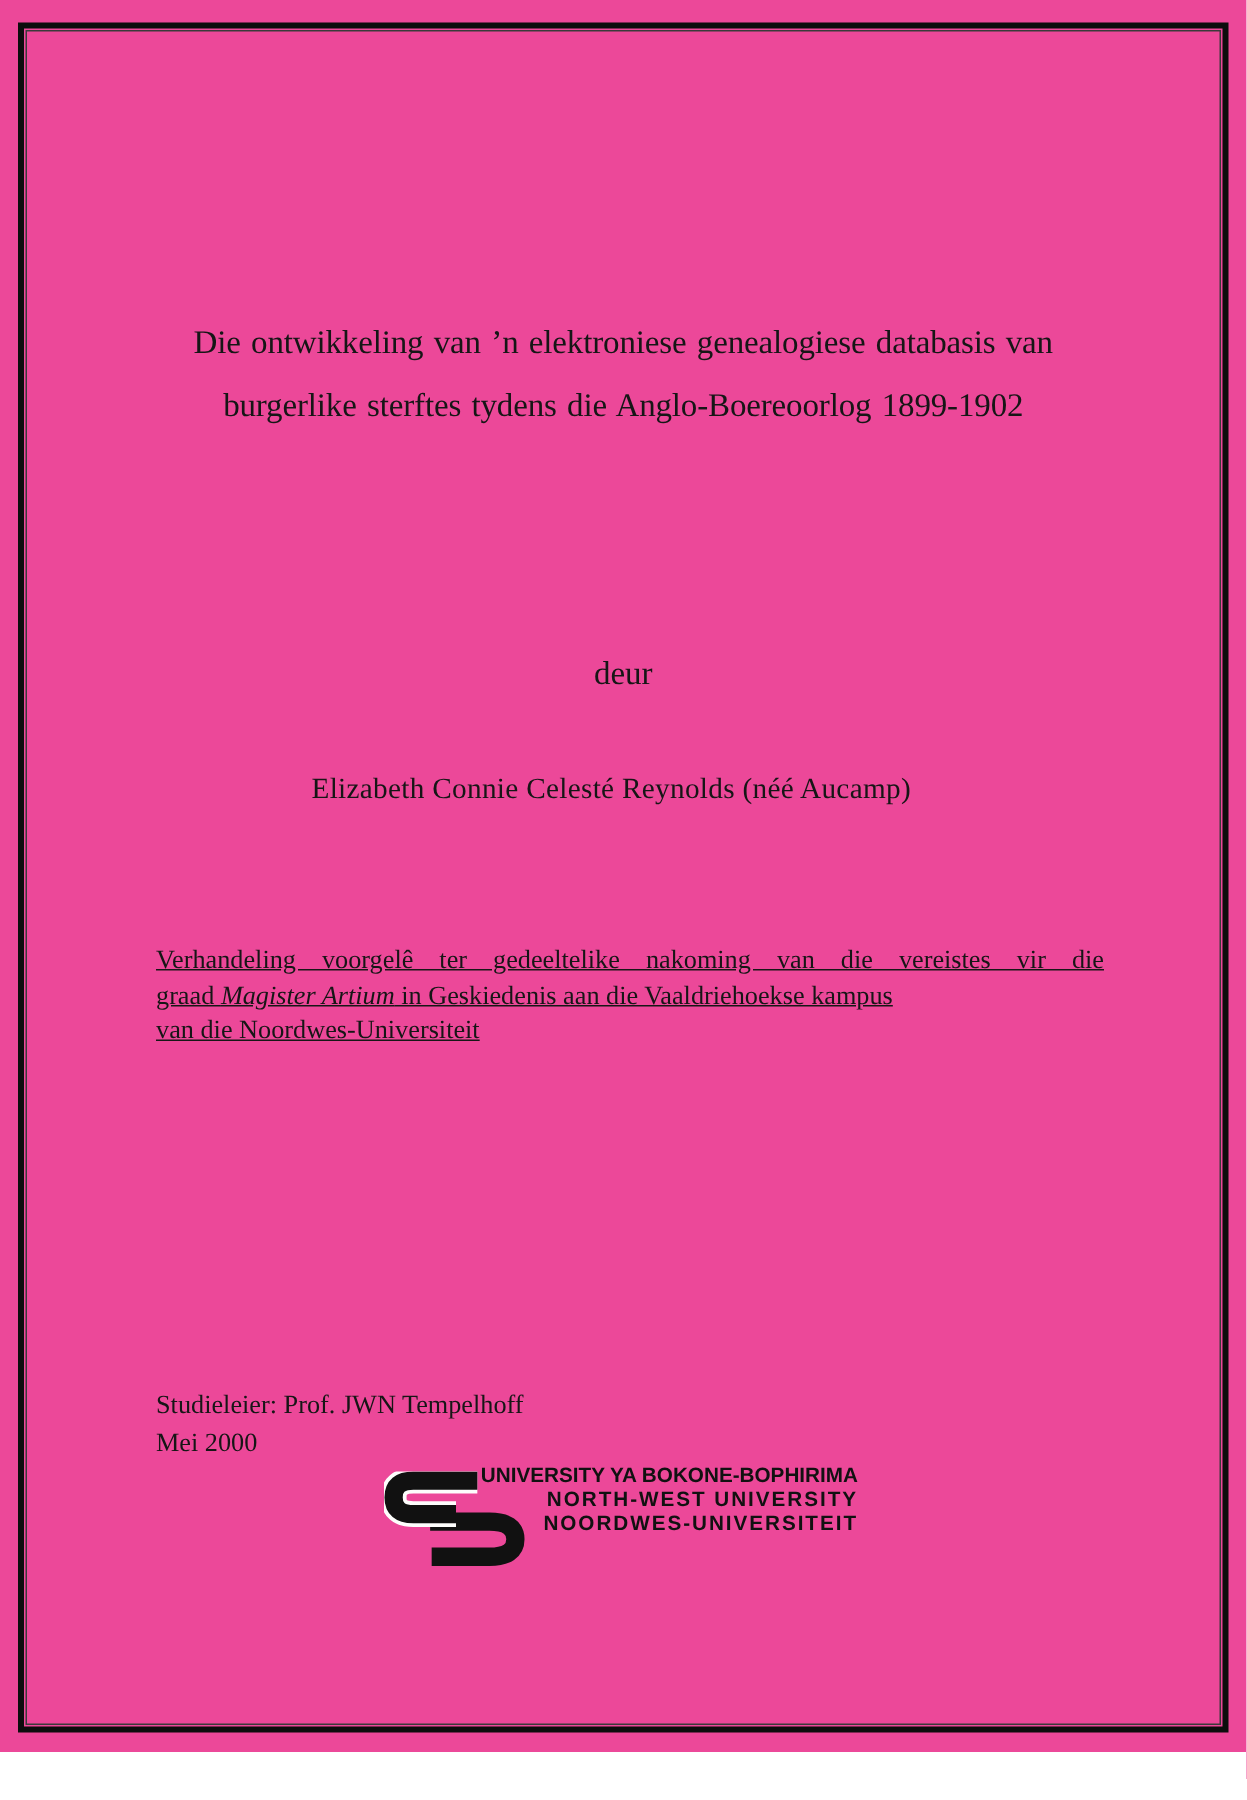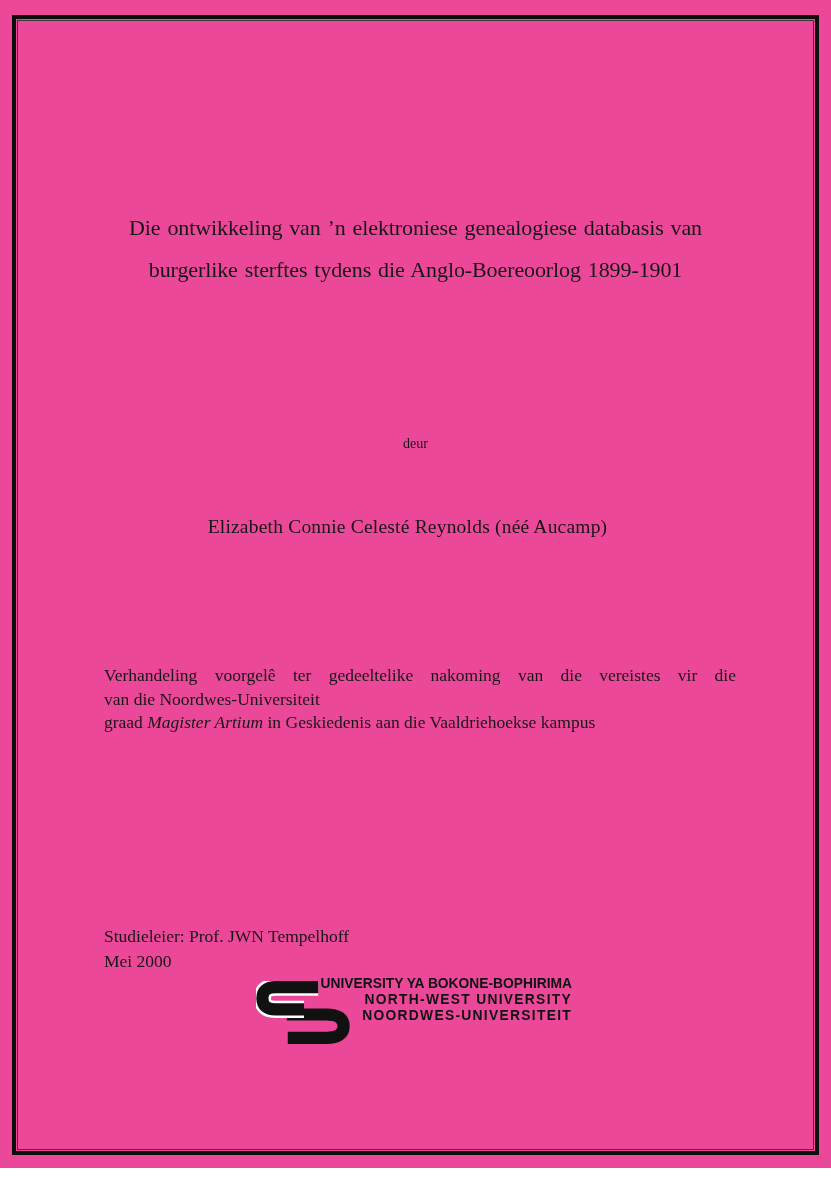--- a/index.html
+++ b/index.html
@@ -35,37 +35,38 @@
     font-size: 22px;
     line-height: 42px;
     letter-spacing: -0.1px;
     word-spacing: 1.5px;
   }
   .byline {
     position: absolute;
     left: 0; right: 0;
     top: 436px;
     text-align: center;
-    font-size: 14px;
+    font-size: 22px;
   }
   .author {
     position: absolute;
     left: 0; right: 16px;
     top: 516px;
     text-align: center;
     font-size: 19.5px;
     letter-spacing: 0.2px;
   }
   .statement {
     position: absolute;
     left: 104px;
     width: 632px;
-    top: 664px;
+    top: 628px;
     font-size: 17.5px;
     line-height: 23.5px;
+    text-decoration: underline;
   }
   .statement .just {
     text-align: justify;
     text-align-last: justify;
   }
   .statement .italic { font-style: italic; }
   .supervisor-block {
     position: absolute;
     left: 104px;
     top: 884px;
@@ -104,31 +105,31 @@
 <body>
 
 <div class="page">
 
   <div class="frame">
     <div class="frame-inner"></div>
   </div>
 
   <div class="title">
     <div>Die ontwikkeling van ’n elektroniese genealogiese databasis van</div>
-    <div>burgerlike sterftes tydens die Anglo-Boereoorlog 1899-1901</div>
+    <div>burgerlike sterftes tydens die Anglo-Boereoorlog 1899-1902</div>
   </div>
 
   <div class="byline">deur</div>
 
   <div class="author">Elizabeth Connie Celesté Reynolds (néé Aucamp)</div>
 
   <div class="statement">
     <div class="just">Verhandeling voorgelê ter gedeeltelike nakoming van die vereistes vir die</div>
+    <div><span>graad </span><span class="italic">Magister Artium</span><span> in Geskiedenis aan die Vaaldriehoekse kampus</span></div>
     <div>van die Noordwes-Universiteit</div>
-    <div><span>graad </span><span class="italic">Magister Artium</span><span> in Geskiedenis aan die Vaaldriehoekse kampus</span></div>
   </div>
 
   <div class="supervisor-block">
     <div>Studieleier: Prof. JWN Tempelhoff</div>
     <div>Mei 2000</div>
   </div>
 
   <div class="logo">
     <svg class="logo-mark" width="94" height="68" viewBox="0 0 92 67" aria-hidden="true">
 

